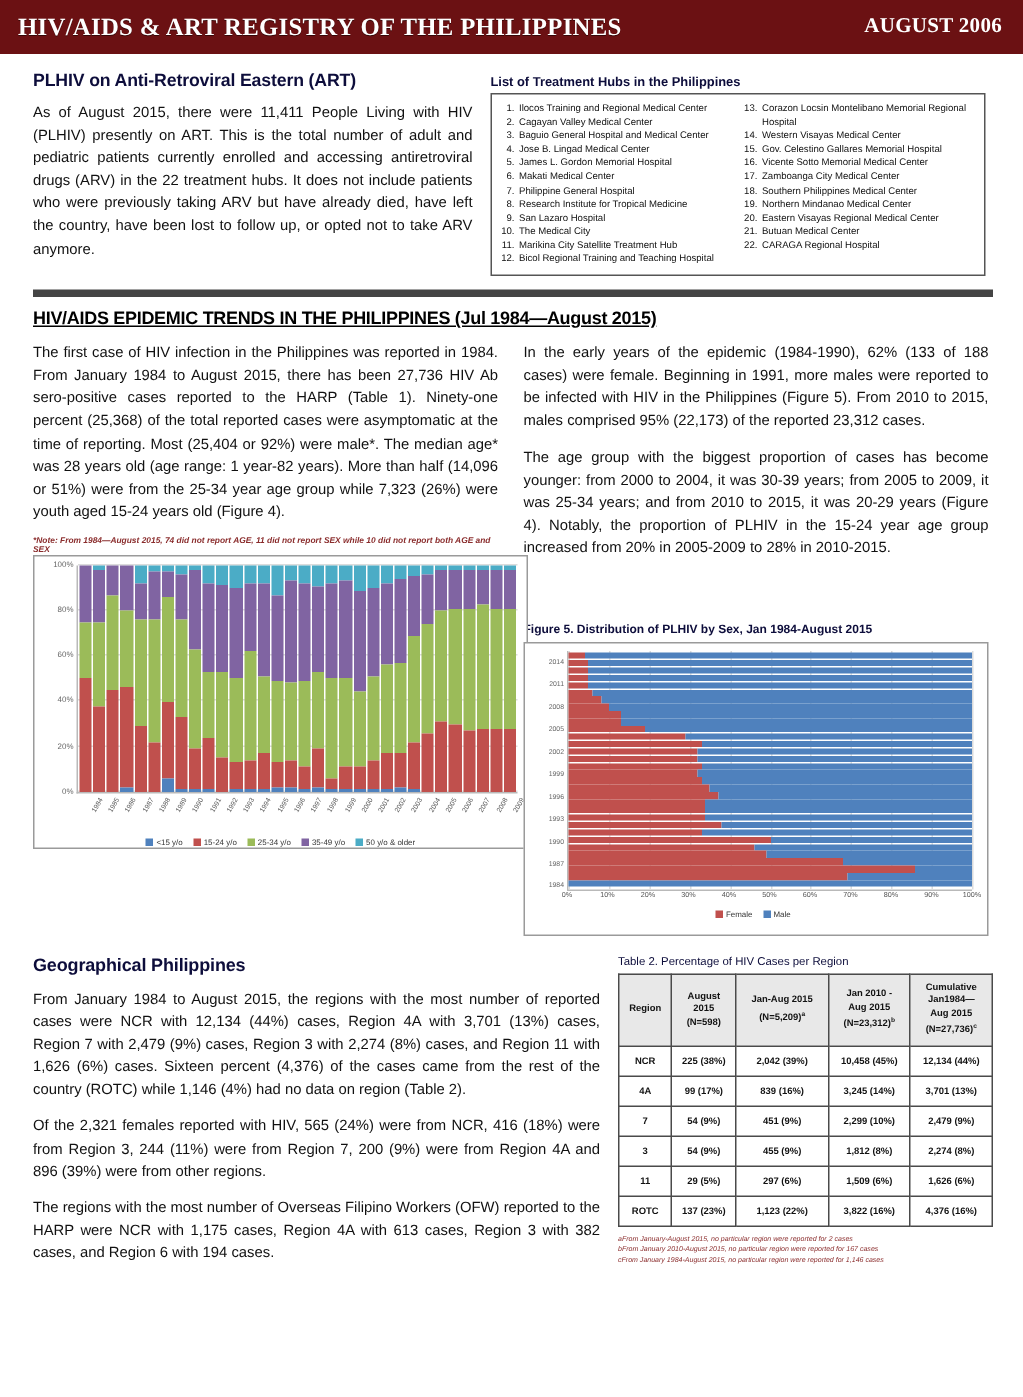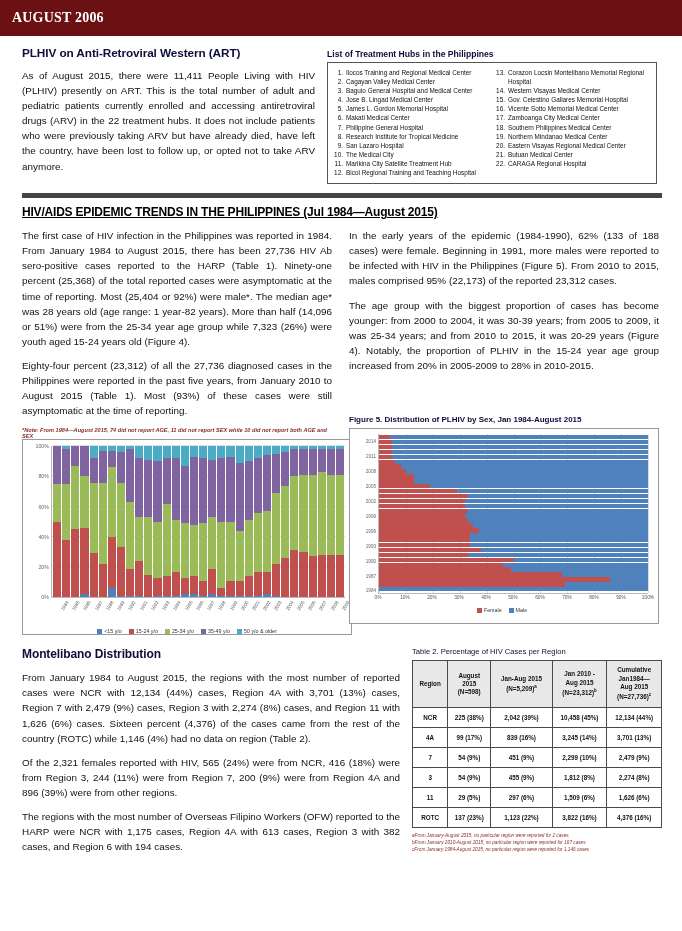--- a/index.html
+++ b/index.html
@@ -173,28 +173,29 @@
   .tbl-notes { margin-top: 4px; font-size: 4.7px; font-style: italic; color: #8a2c2c;
                line-height: 7px; }
   sup { font-size: .7em; }
 </style>
 </head>
 <body>
 
 <div class="page">
 
   <div class="masthead">
+    <div class="masthead-title">HIV/AIDS &amp; ART REGISTRY OF THE PHILIPPINES</div>
     <div class="masthead-date">AUGUST 2006</div>
   </div>
 
   <div class="body-wrap">
 
     <div class="top-row">
       <div class="art-col">
-        <h2 class="sec">PLHIV on Anti-Retroviral Western (ART)</h2>
+        <h2 class="sec">PLHIV on Anti-Retroviral Eastern (ART)</h2>
         <p class="just">As of August 2015, there were 11,411 People Living with HIV (PLHIV) presently on ART. This is the total number of adult and pediatric patients currently enrolled and accessing  antiretroviral drugs (ARV) in the 22 treatment hubs. It does not include  patients who were previously taking ARV but have already died, have left the country, have been lost to follow up, or opted not to take ARV anymore.</p>
       </div>
 
       <div class="hubs-col">
         <div class="hubs-title">List of Treatment Hubs in the Philippines</div>
         <div class="hubs-box">
           <ul class="hubs-list hubs-col-a" id="hubsA">
               <li>
                 <span class="num">1.</span>
                 <span>Ilocos Training and Regional Medical Center</span>
@@ -289,21 +290,20 @@
         </div>
       </div>
     </div>
 
     <div class="band"></div>
     <h2 class="sec-underline">HIV/AIDS EPIDEMIC TRENDS IN THE PHILIPPINES (Jul 1984—August 2015)</h2>
 
     <div class="trend-row">
       <div class="trend-col">
         <p class="just">The first case of HIV infection in the Philippines was reported in 1984. From January 1984 to August 2015, there has been 27,736 HIV Ab sero-positive cases reported to the HARP (Table 1). Ninety-one percent (25,368) of the total reported cases were asymptomatic at the time of reporting. Most (25,404 or 92%) were male*. The median age* was 28 years old (age range: 1 year-82 years). More than half (14,096 or 51%) were from the 25-34 year age group while 7,323 (26%) were youth aged 15-24 years old (Figure 4).</p>
-        <p class="just">Eighty-four percent (23,312) of all the 27,736 diagnosed cases in the Philippines were reported in the past five years, from January 2010 to August 2015 (Table 1). Most (93%) of these cases were still asymptomatic at the time of reporting.</p>
         <div class="note">*Note:  From 1984—August 2015, 74 did not report AGE, 11 did not report SEX while 10 did not report both AGE and SEX</div>
 
         <div class="fig-box" id="fig4">
           <div class="f4-plot" id="f4plot">
               <div class="f4-grid" style="bottom: 0%;"></div>
               <div class="f4-ylab" style="bottom: 0%; transform: translateY(50%);">0%</div>
               <div class="f4-grid" style="bottom: 20%;"></div>
               <div class="f4-ylab" style="bottom: 20%; transform: translateY(50%);">20%</div>
               <div class="f4-grid" style="bottom: 40%;"></div>
               <div class="f4-ylab" style="bottom: 40%; transform: translateY(50%);">40%</div>
@@ -760,21 +760,21 @@
           <div class="legend" id="f5legend">
               <span><i class="sw" style="background:#c0504d"></i>Female</span>
               <span><i class="sw" style="background:#4f81bd"></i>Male</span>
             </div>
         </div>
       </div>
     </div>
 
     <div class="bottom-row">
       <div class="geo-col">
-        <h2 class="sec" style="font-size:12px;margin-bottom:9px">Montelibano Distribution</h2>
+        <h2 class="sec" style="font-size:12px;margin-bottom:9px">Geographical Philippines</h2>
         <p class="just">From January 1984 to August 2015, the regions with the most number of reported cases were NCR with 12,134 (44%) cases, Region 4A with 3,701 (13%) cases, Region 7 with 2,479 (9%) cases, Region 3 with 2,274 (8%) cases, and  Region 11 with 1,626 (6%) cases. Sixteen percent (4,376) of the cases came from the rest of the country (ROTC) while 1,146 (4%) had no data on region (Table 2).</p>
         <p class="just">Of the 2,321 females reported with HIV, 565 (24%) were from NCR, 416 (18%) were from Region 3, 244 (11%) were from Region 7, 200 (9%) were from Region 4A and 896 (39%) were from other regions.</p>
         <p class="just">The regions with the most number of Overseas Filipino Workers (OFW) reported to the HARP were NCR with 1,175 cases, Region 4A with 613 cases, Region 3 with 382 cases, and Region 6 with 194 cases.</p>
       </div>
 
       <div class="tbl-col">
         <div class="tbl-caption">Table 2. Percentage of HIV Cases per Region</div>
         <table class="t2">
           <thead>
               <tr id="t2head">

